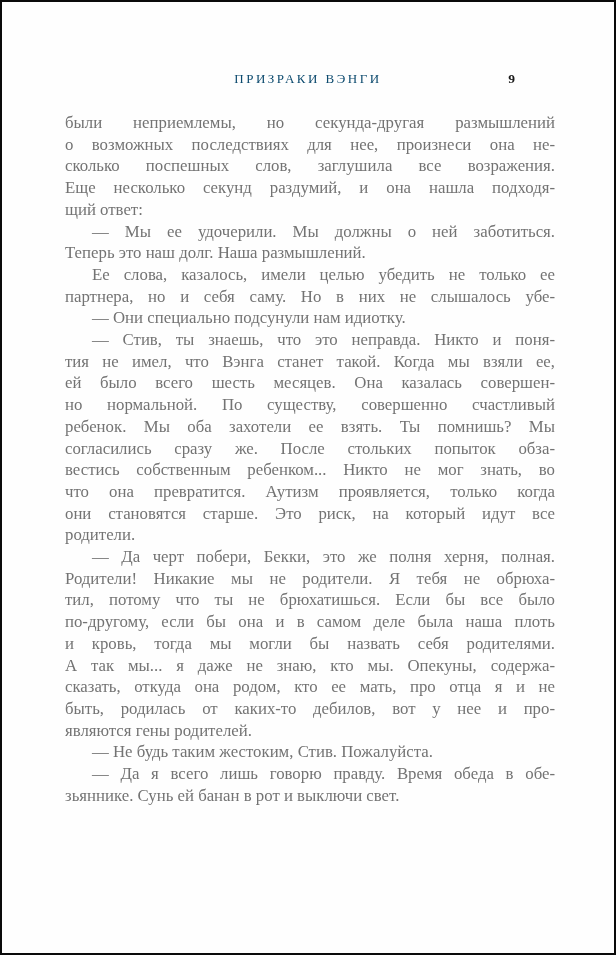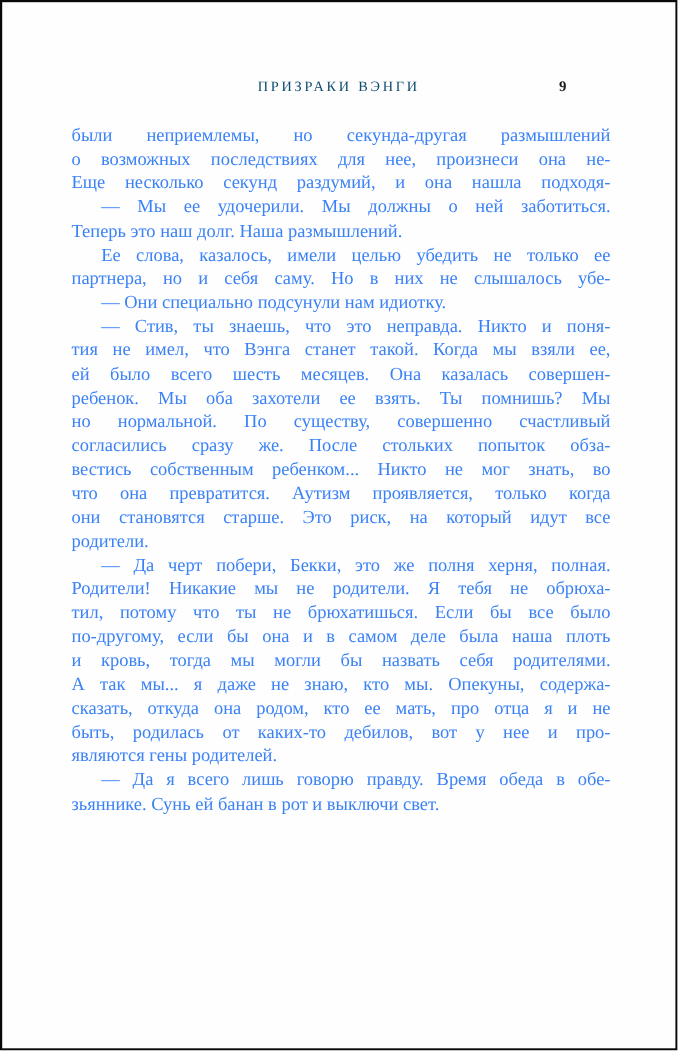--- a/index.html
+++ b/index.html
@@ -44,21 +44,21 @@
     font-weight: 600;
     color: #1a1a1a;
   }
   .text-block {
     position: absolute;
     top: 110px;
     left: 63px;
     width: 490px;
     font-size: 16.8px;
     line-height: 21.7px;
-    color: #3b82f6;
+    color: #737373;
   }
   .line {
     text-align: justify;
     text-align-last: justify;
     white-space: normal;
   }
   .line.last {
     text-align-last: left;
   }
   .line.indent {
@@ -69,41 +69,44 @@
 <body>
 
 <div class="page">
   <div class="header">
     <span class="running-title">ПРИЗРАКИ ВЭНГИ</span>
     <span class="page-number">9</span>
   </div>
   <div class="text-block" id="text-block">
       <div class="line">были неприемлемы, но секунда-другая размышлений</div>
       <div class="line">о возможных последствиях для нее, произнеси она не-</div>
+      <div class="line">сколько поспешных слов, заглушила все возражения.</div>
       <div class="line">Еще несколько секунд раздумий, и она нашла подходя-</div>
+      <div class="line last">щий ответ:</div>
       <div class="line indent">— Мы ее удочерили. Мы должны о ней заботиться.</div>
       <div class="line last">Теперь это наш долг. Наша размышлений.</div>
       <div class="line indent">Ее слова, казалось, имели целью убедить не только ее</div>
       <div class="line">партнера, но и себя саму. Но в них не слышалось убе-</div>
       <div class="line last indent">— Они специально подсунули нам идиотку.</div>
       <div class="line indent">— Стив, ты знаешь, что это неправда. Никто и поня-</div>
       <div class="line">тия не имел, что Вэнга станет такой. Когда мы взяли ее,</div>
       <div class="line">ей было всего шесть месяцев. Она казалась совершен-</div>
+      <div class="line">но нормальной. По существу, совершенно счастливый</div>
       <div class="line">ребенок. Мы оба захотели ее взять. Ты помнишь? Мы</div>
-      <div class="line">но нормальной. По существу, совершенно счастливый</div>
       <div class="line">согласились сразу же. После стольких попыток обза-</div>
       <div class="line">вестись собственным ребенком... Никто не мог знать, во</div>
       <div class="line">что она превратится. Аутизм проявляется, только когда</div>
       <div class="line">они становятся старше. Это риск, на который идут все</div>
       <div class="line last">родители.</div>
       <div class="line indent">— Да черт побери, Бекки, это же полня херня, полная.</div>
       <div class="line">Родители! Никакие мы не родители. Я тебя не обрюха-</div>
       <div class="line">тил, потому что ты не брюхатишься. Если бы все было</div>
       <div class="line">по-другому, если бы она и в самом деле была наша плоть</div>
       <div class="line">и кровь, тогда мы могли бы назвать себя родителями.</div>
       <div class="line">А так мы... я даже не знаю, кто мы. Опекуны, содержа-</div>
       <div class="line">сказать, откуда она родом, кто ее мать, про отца я и не</div>
       <div class="line">быть, родилась от каких-то дебилов, вот у нее и про-</div>
       <div class="line last">являются гены родителей.</div>
+      <div class="line last indent">— Не будь таким жестоким, Стив. Пожалуйста.</div>
       <div class="line indent">— Да я всего лишь говорю правду. Время обеда в обе-</div>
       <div class="line last">зьяннике. Сунь ей банан в рот и выключи свет.</div>
     </div>
 </div>
 
 </body></html>

